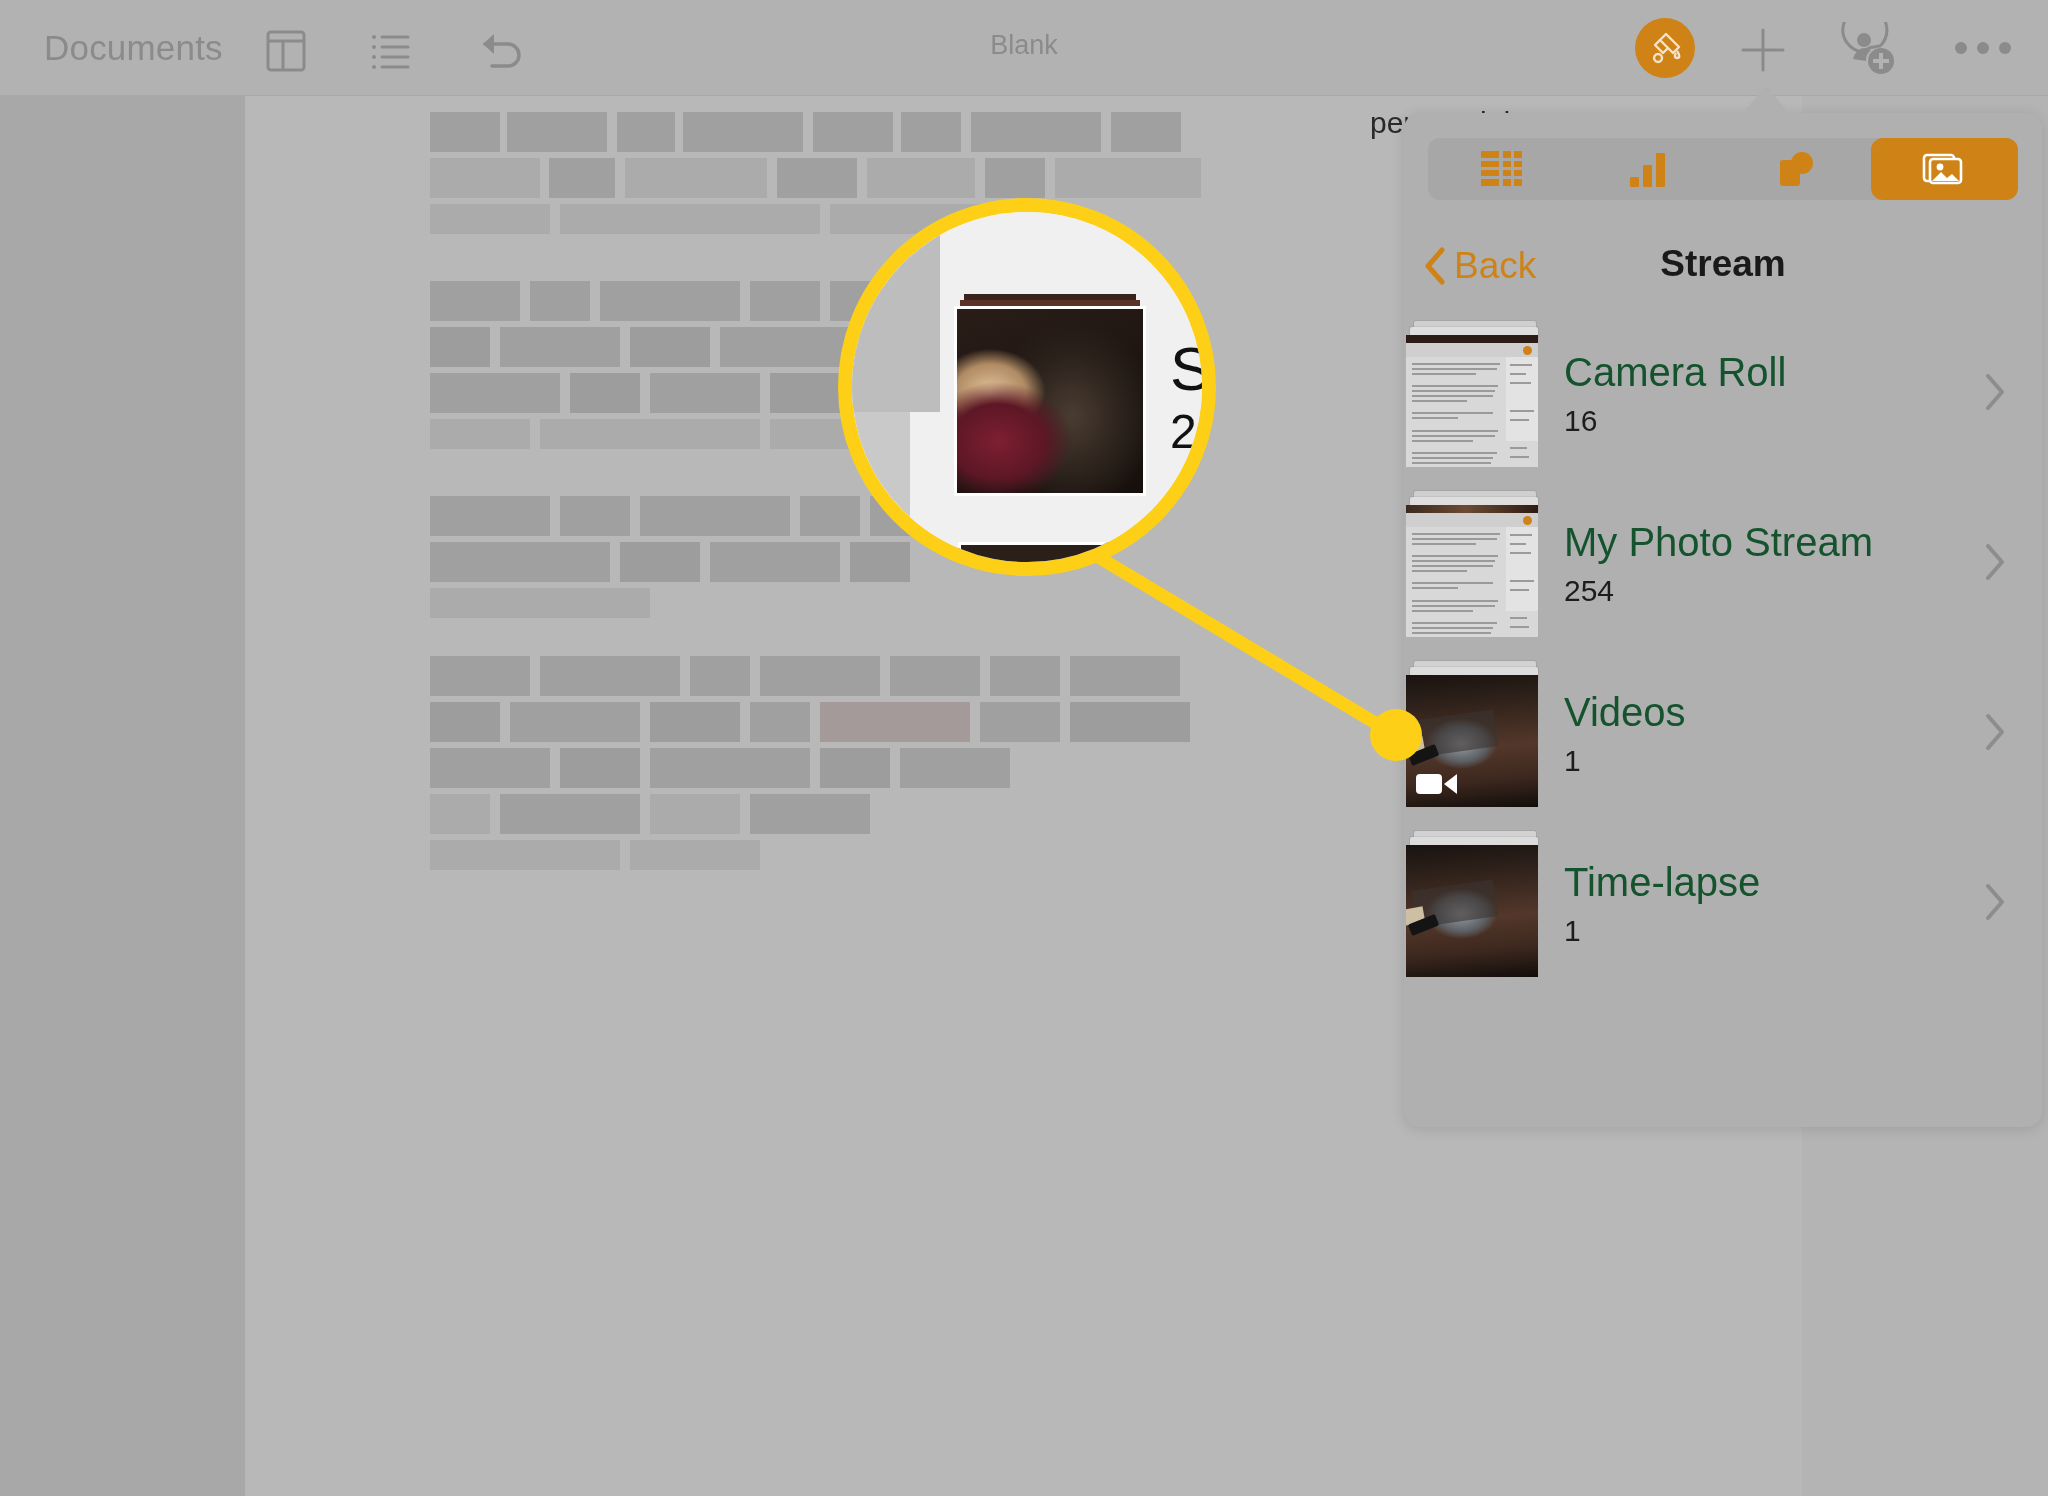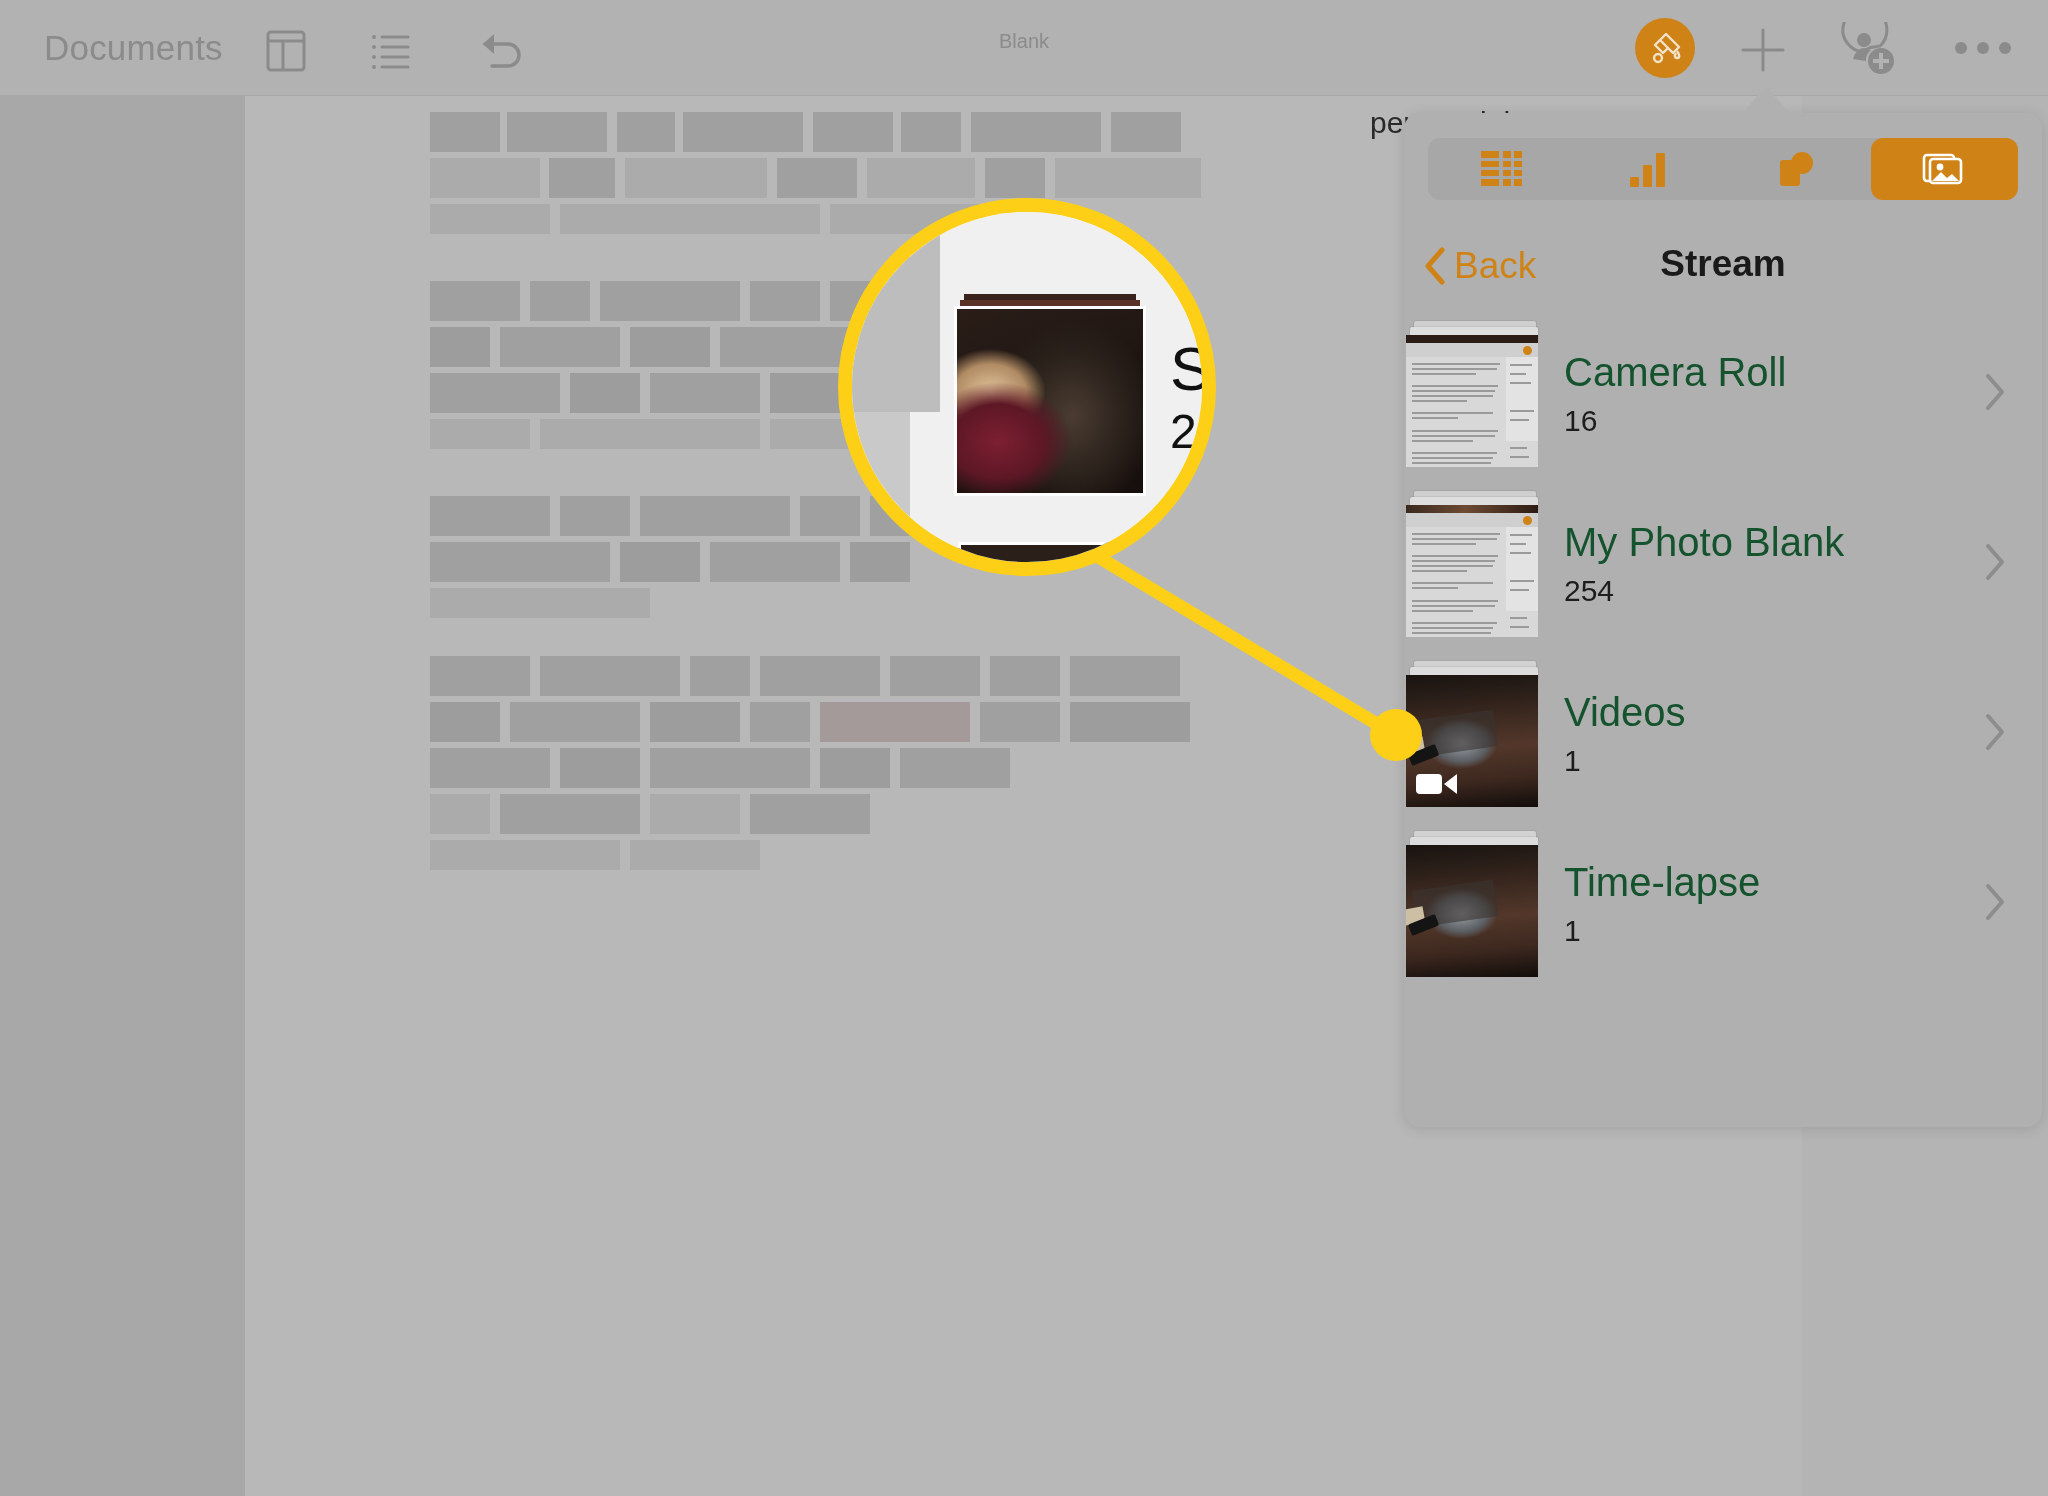--- a/index.html
+++ b/index.html
@@ -25,21 +25,21 @@
     display: flex; align-items: center;
     z-index: 5;
   }
   .tb-docs {
     position: absolute; left: 44px; top: 28px;
     font-size: 35px; color: #8b8b8b; letter-spacing: 0.2px;
   }
   .tb-icon { position: absolute; top: 22px; width: 56px; height: 56px; }
   .tb-title {
     position: absolute; left: 0; top: 30px; width: 2048px;
-    text-align: center; font-size: 20px; color: #8b8b8b;
+    text-align: center; font-size: 27px; color: #8b8b8b;
   }
   .tb-paint {
     position: absolute; top: 18px; left: 1635px;
     width: 60px; height: 60px; border-radius: 50%;
     background: #cf8316;
     display: flex; align-items: center; justify-content: center;
   }
   .tb-plus {
     position: absolute; top: 22px; left: 1735px;
     width: 56px; height: 56px;
@@ -534,21 +534,21 @@
                   <i style="width:74%"></i>
                   <i style="width:58%"></i>
                   <i style="width:0;margin:12px 0"></i>
                   <i style="width:54%"></i>
                   <i style="width:60%"></i>
                 </div>
             </div>
           </div>
         </div>
         <div class="album-text">
-          <div class="album-name">My Photo Blank</div>
+          <div class="album-name">My Photo Stream</div>
           <div class="album-count">254</div>
         </div>
         <div class="chev">
           <svg width="22" height="40" viewBox="0 0 22 40" fill="none" stroke="#8d8d8d" stroke-width="4" stroke-linecap="round" stroke-linejoin="round">
             <path d="M4 4 L18 20 L4 36"></path>
           </svg>
         </div>
       </div>
 
 

